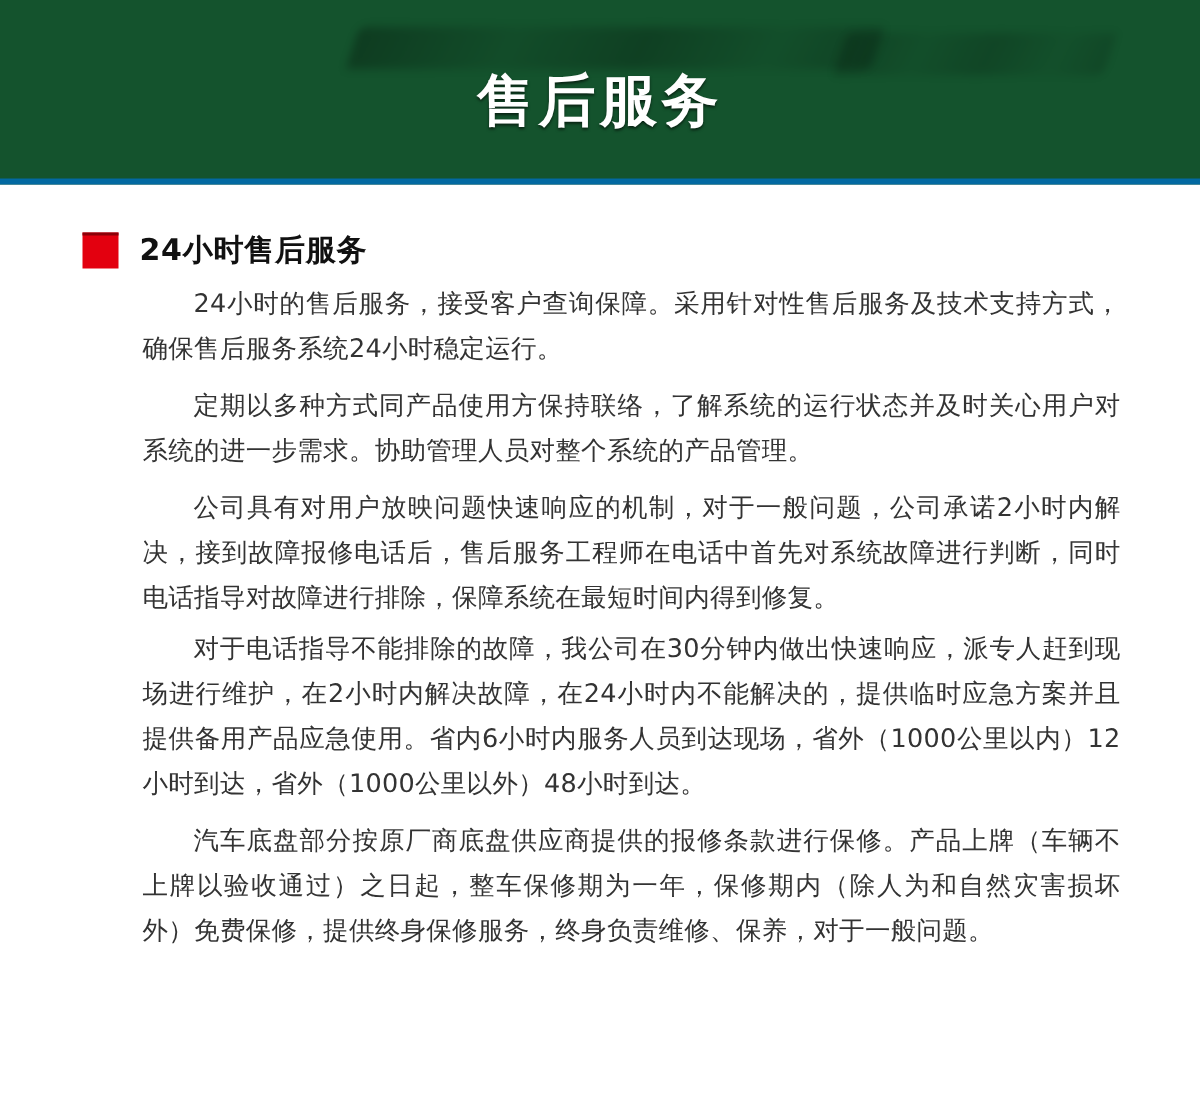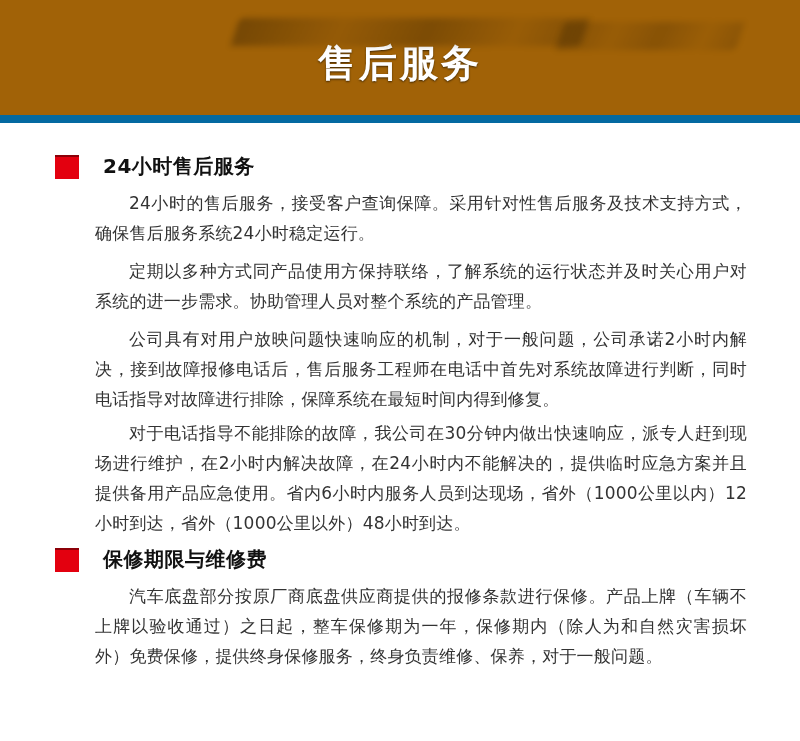--- a/index.html
+++ b/index.html
@@ -10,22 +10,22 @@
     width: 800px;
     height: 741px;
     background: #ffffff;
     overflow: hidden;
     position: relative;
   }
 
   
   .header-band {
     height: 123px;
-    background: #a16207;
-    border-bottom: 8px solid #0369a1;
+    background: #14532d;
+    border-bottom: 4px solid #0369a1;
     position: relative;
     display: flex;
     align-items: flex-end;
     justify-content: center;
   }
   .page-title {
     color: #ffffff;
     font-size: 38px;
     font-weight: bold;
     letter-spacing: 3px;
@@ -71,21 +71,20 @@
     height: 24px;
     background: #e3000f;
     border-top: 2px solid #8c0008;
     flex: 0 0 auto;
   }
   .section-heading {
     font-size: 20px;
     font-weight: bold;
     color: #111111;
     letter-spacing: 0.5px;
-    margin-left: 10px;
   }
 
   .section-paragraph {
     width: 652px;
     margin: 0 0 4px 40px;
     font-size: 17px;
     line-height: 30px;
     color: #333333;
     text-indent: 2em;
     text-align: justify;
@@ -116,21 +115,17 @@
     <div class="section">
       <p class="section-paragraph">定期以多种方式同产品使用方保持联络，了解系统的运行状态并及时关心用户对系统的进一步需求。协助管理人员对整个系统的产品管理。</p>
     </div>
 
     <div class="section">
       <p class="section-paragraph">公司具有对用户放映问题快速响应的机制，对于一般问题，公司承诺2小时内解决，接到故障报修电话后，售后服务工程师在电话中首先对系统故障进行判断，同时电话指导对故障进行排除，保障系统在最短时间内得到修复。</p>
       <p class="section-paragraph">对于电话指导不能排除的故障，我公司在30分钟内做出快速响应，派专人赶到现场进行维护，在2小时内解决故障，在24小时内不能解决的，提供临时应急方案并且提供备用产品应急使用。省内6小时内服务人员到达现场，省外（1000公里以内）12小时到达，省外（1000公里以外）48小时到达。</p>
     </div>
 
     <div class="section">
-      <div class="section-heading-row">
-        <span class="red-square-bullet"></span>
-        <span class="section-heading">保修期限与维修费</span>
-      </div>
       <p class="section-paragraph">汽车底盘部分按原厂商底盘供应商提供的报修条款进行保修。产品上牌（车辆不上牌以验收通过）之日起，整车保修期为一年，保修期内（除人为和自然灾害损坏外）免费保修，提供终身保修服务，终身负责维修、保养，对于一般问题。</p>
     </div>
 
   </div>
 </div>
 
 </body></html>

